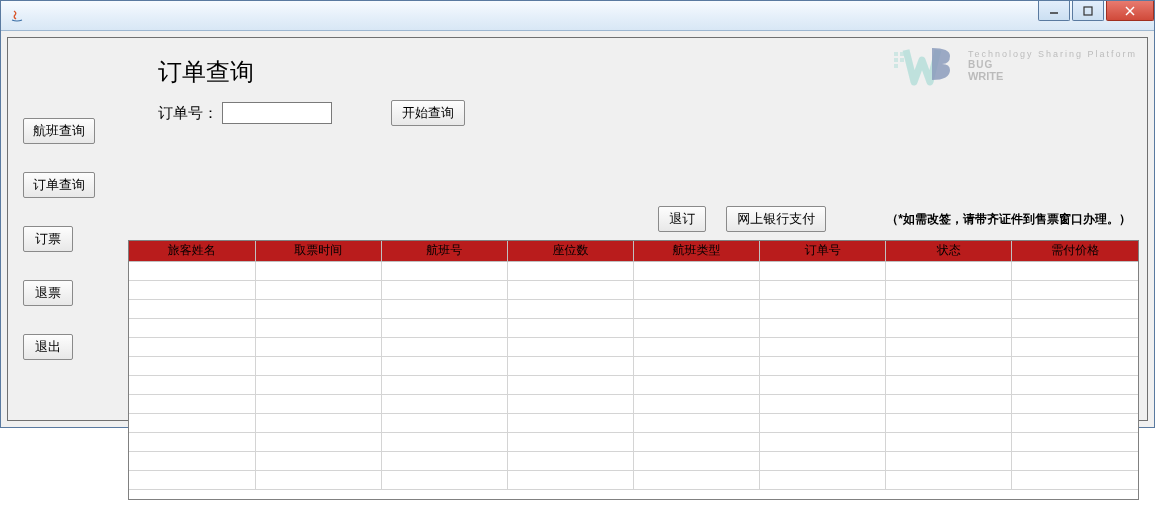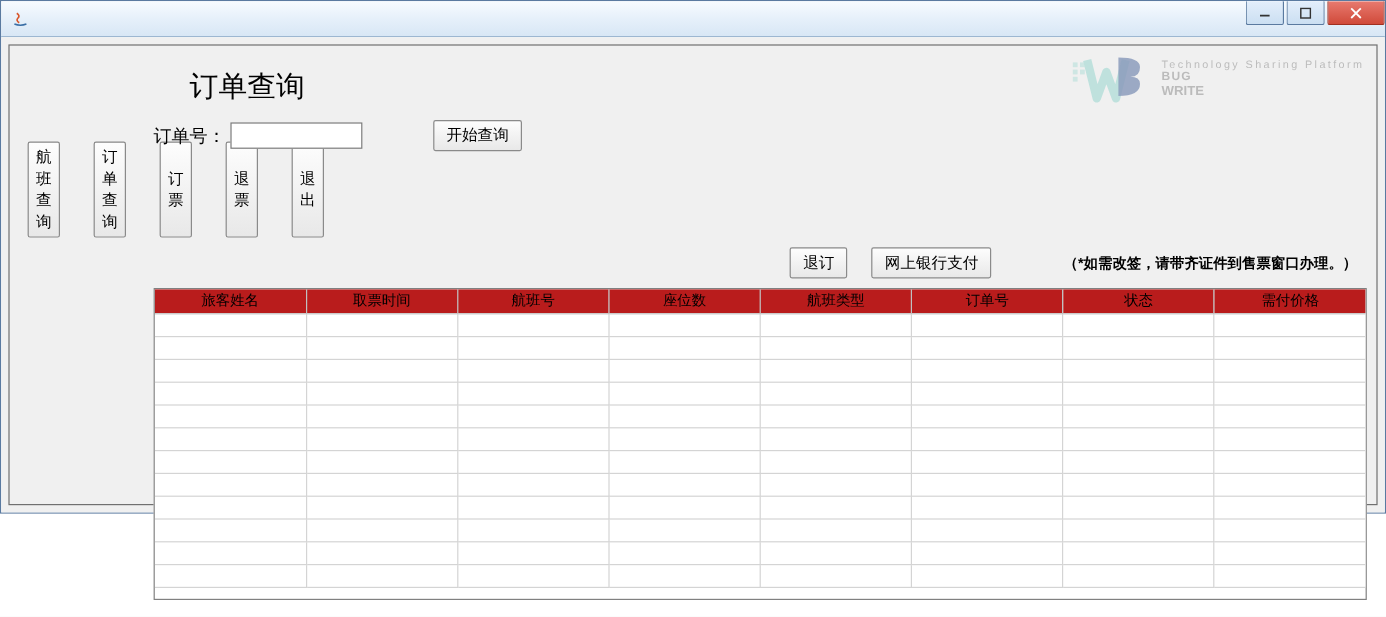--- a/index.html
+++ b/index.html
@@ -111,21 +111,21 @@
       font-weight: bold;
       color: #666;
       letter-spacing: 2px;
     }
     .sidebar {
       position: absolute;
       left: 15px;
       top: 80px;
       width: 90px;
       display: flex;
-      flex-direction: row;
+      flex-direction: column;
       gap: 28px;
     }
     .side-btn {
       background: linear-gradient(to bottom, #fdfdfd, #e8e8e8);
       border: 1px solid #8a8a8a;
       padding: 3px 6px;
       font-size: 13px;
       cursor: pointer;
       text-align: center;
       border-radius: 2px;
@@ -145,20 +145,21 @@
       bottom: 8px;
     }
     .page-title {
       font-size: 24px;
       font-weight: 400;
       margin-left: 30px;
       margin-top: 10px;
       color: #000;
     }
     .query-row {
+      margin-left: 30px;
       margin-top: 12px;
       display: flex;
       align-items: center;
       gap: 4px;
     }
     .query-label {
       font-size: 15px;
     }
     .query-input {
       width: 110px;

